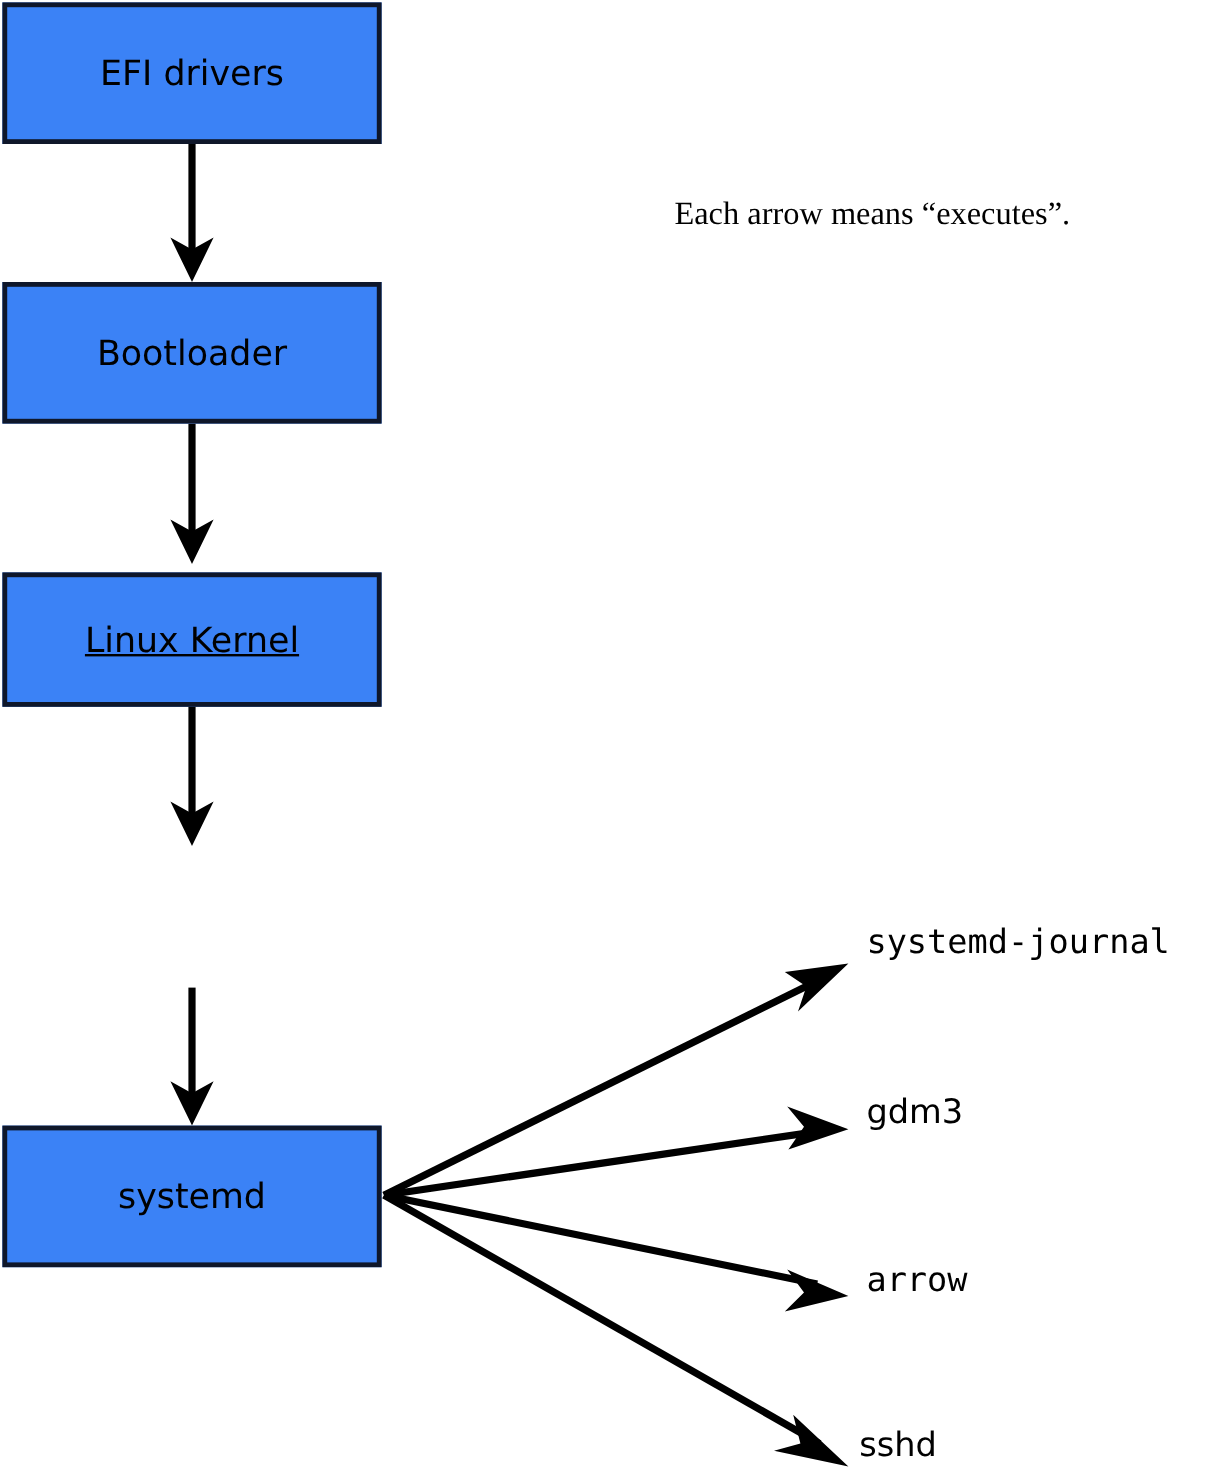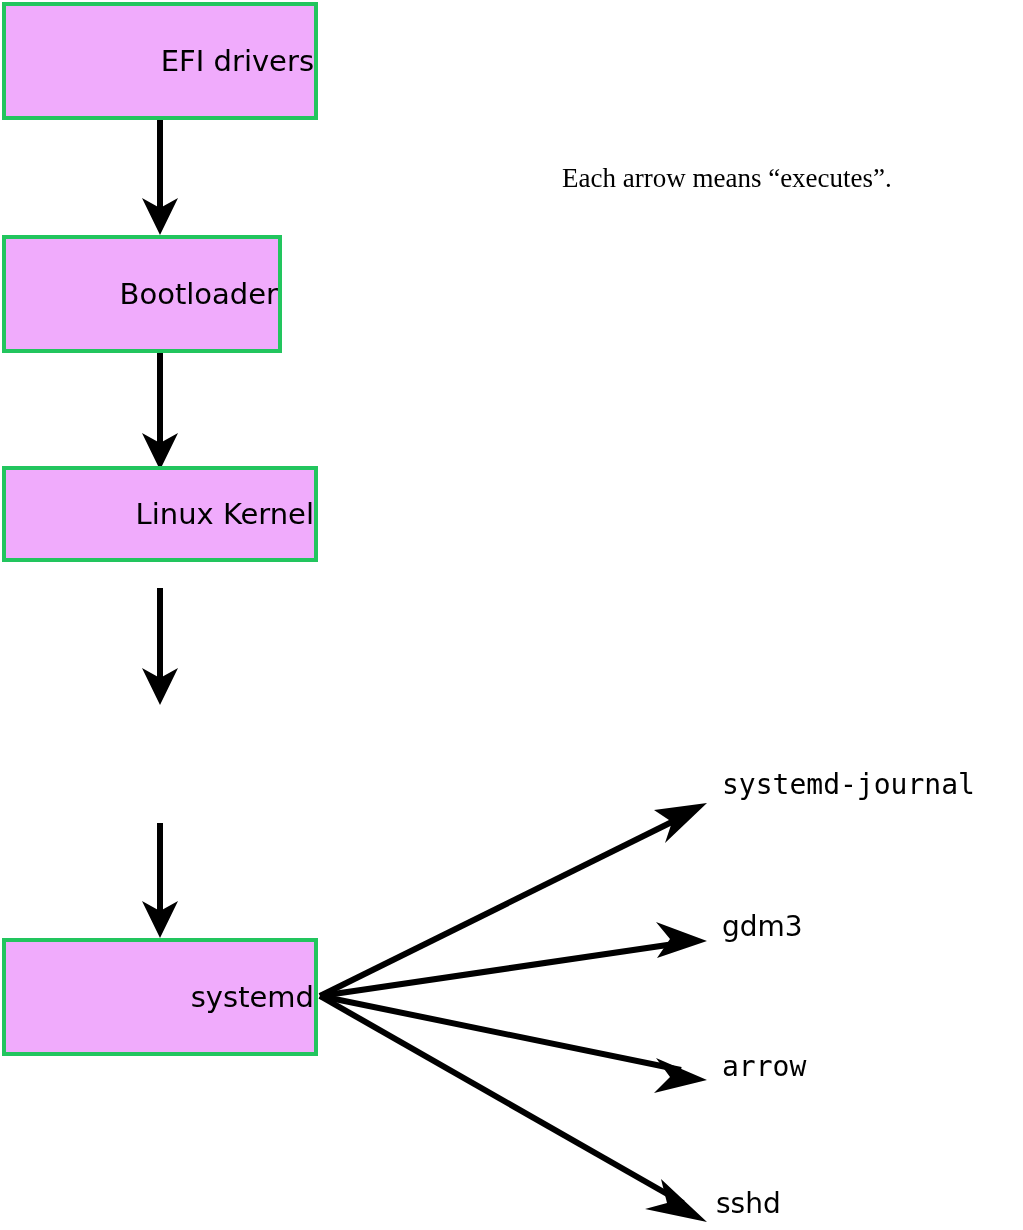--- a/index.html
+++ b/index.html
@@ -18,25 +18,25 @@
   #svg-layer {
     position: absolute;
     left: 0;
     top: 0;
     width: 1023px;
     height: 1230px;
   }
   .node-box {
     position: absolute;
     box-sizing: border-box;
-    background: #f0abfc;
-    border: 4px solid #22c55e;
+    background: #3b82f6;
+    border: 4px solid #0f172a;
     display: flex;
     align-items: center;
-    justify-content: flex-end;
+    justify-content: center;
   }
   .node-label {
     font-family: "DejaVu Sans", sans-serif;
     font-size: 29px;
     color: #000000;
     line-height: 1;
     white-space: nowrap;
   }
   .leaf-label {
     position: absolute;
@@ -100,25 +100,25 @@
     <g>
       <line x1="320" y1="996" x2="683" y2="1203" stroke="#000" stroke-width="6"></line>
       <polygon points="707,1222 661,1179 667,1203 645,1209" fill="#000"></polygon>
     </g>
   </svg>
 
   <div class="node-box" style="left:2px; top:2px; width:316px; height:118px;">
     <span class="node-label">EFI drivers</span>
   </div>
 
-  <div class="node-box" style="left:2px; top:235px; width:280px; height:118px;">
+  <div class="node-box" style="left:2px; top:235px; width:316px; height:118px;">
     <span class="node-label">Bootloader</span>
   </div>
 
-  <div class="node-box" style="left:2px; top:466px; width:316px; height:96px;">
+  <div class="node-box" style="left:2px; top:477px; width:316px; height:112px;text-decoration:underline;">
     <span class="node-label">Linux Kernel</span>
   </div>
 
 
   <div class="node-box" style="left:2px; top:938px; width:316px; height:118px;">
     <span class="node-label">systemd</span>
   </div>
 
   <div class="leaf-label mono" style="left:722px; top:771px;text-align:center;">systemd-journal</div>
 

